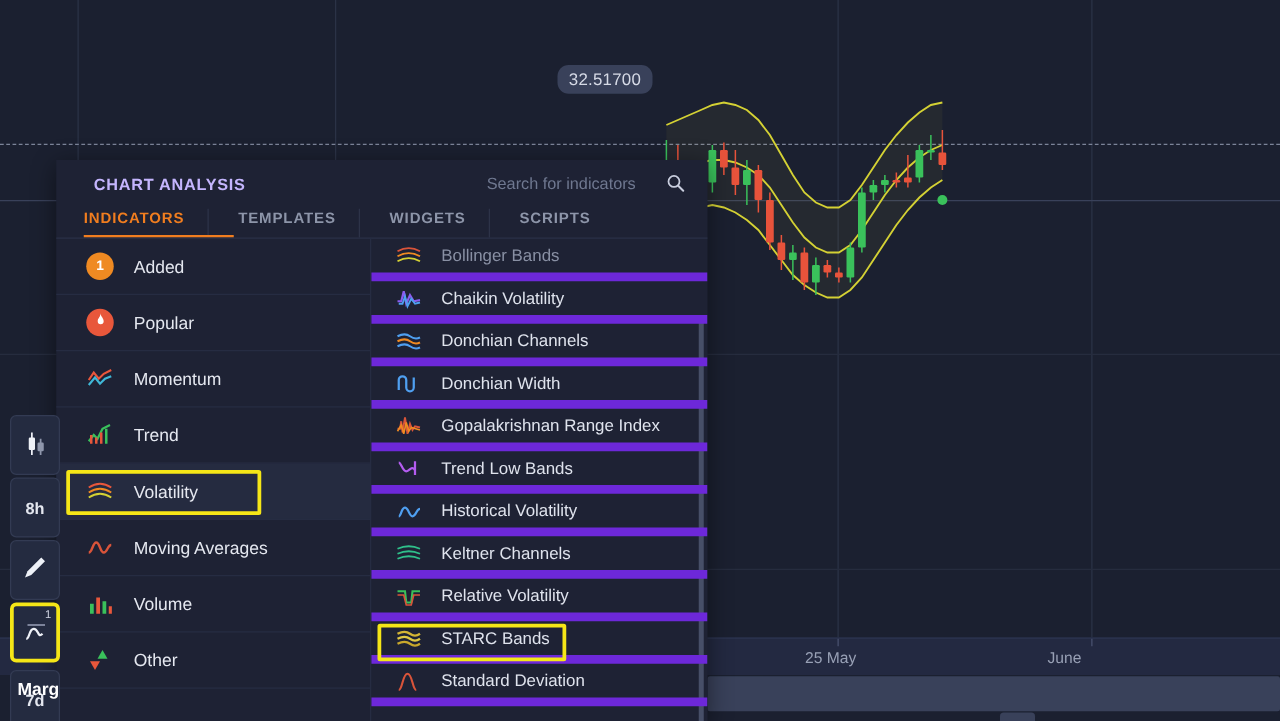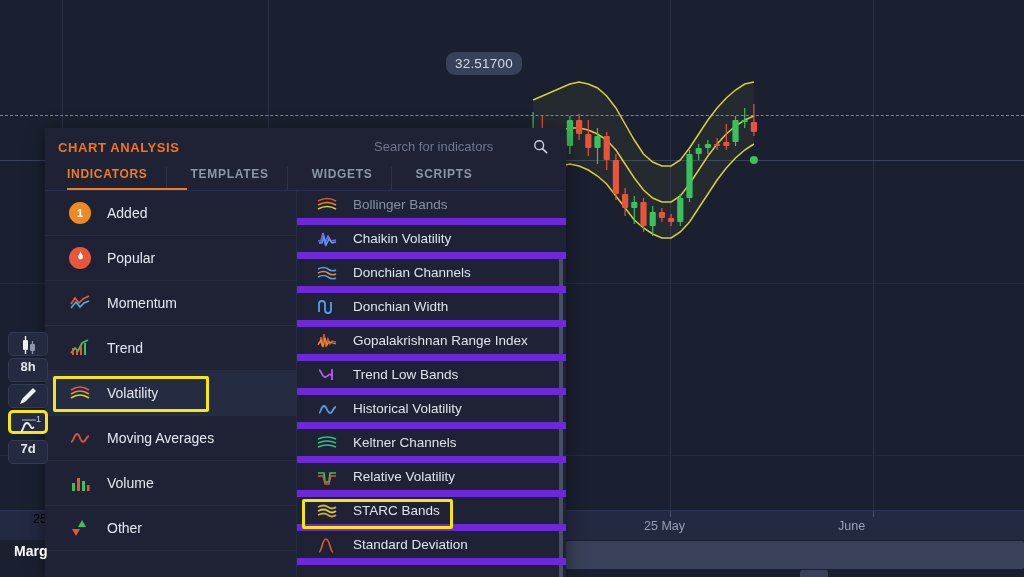--- a/index.html
+++ b/index.html
@@ -53,53 +53,53 @@
     position:absolute; left: 800px; top: 570px; width: 28px; height: 12px;
     background:#39415a; border-radius:3px 3px 0 0;
   }
 
   
   .toolbar {
     position: absolute; left: 8px; top: 332px; width: 42px; height: 185px;
     z-index: 6;
   }
   .tbtn {
-    position: relative; width: 40px; height: 24px; margin-bottom: 2px;
+    position: relative; width: 40px; height: 48px; margin-bottom: 2px;
     background: #242b40; border: 1px solid #333b53; border-radius: 5px;
-    display: flex; justify-content: center;
+    display: flex; align-items: center; justify-content: center;
     color: #e4e7ef; font-size: 13px; font-weight: bold;
   }
   .tbtn.highlight { border: 3px solid #f5e617; background:#242b40; }
   .tbtn .badge {
     position: absolute; right: 4px; top: 1px; font-size: 9px; color: #cfd4e2; font-weight: normal;
   }
   .ann-num {
     position: absolute; color: #f5e617; font-size: 19px; font-weight: bold;
     font-family: "Liberation Sans", sans-serif;
   }
 
   
   .panel {
     position: absolute; left: 45px; top: 128px; width: 521px; height: 449px;
     background: #1e2234;
     box-shadow: 0 4px 18px rgba(0,0,0,.45);
     z-index: 5;
   }
   .panel-head { position: relative; height: 62px; }
   .panel-title {
-    position: absolute; left: 13px; top: 12px;
-    color: #f97316; font-size: 13px; font-weight: bold; letter-spacing: .6px;
+    position: absolute; left: 30px; top: 12px;
+    color: #c4b5fd; font-size: 13px; font-weight: bold; letter-spacing: .6px;
   }
   .search-wrap {
     position: absolute; right: 18px; top: 11px;
     display: flex; align-items: center; gap: 9px;
   }
   .search-input {
     background: transparent; border: none; outline: none;
-    color: #5eead4; font-size: 13px; text-align: left; width: 150px;
+    color: #5eead4; font-size: 13px; text-align: center; width: 150px;
   }
   .search-input::placeholder { color: #6f7890; }
   .tabs {
     position: absolute; left: 22px; top: 34px; right: 0;
     display: flex; align-items: flex-end; height: 28px;
   }
   .tab {
     color: #8d95a9; font-size: 12px; font-weight: bold; letter-spacing: .7px;
     padding: 0 18px 9px 0; margin-right: 24px; position: relative;
     border-right: 1px solid #2d3348;

